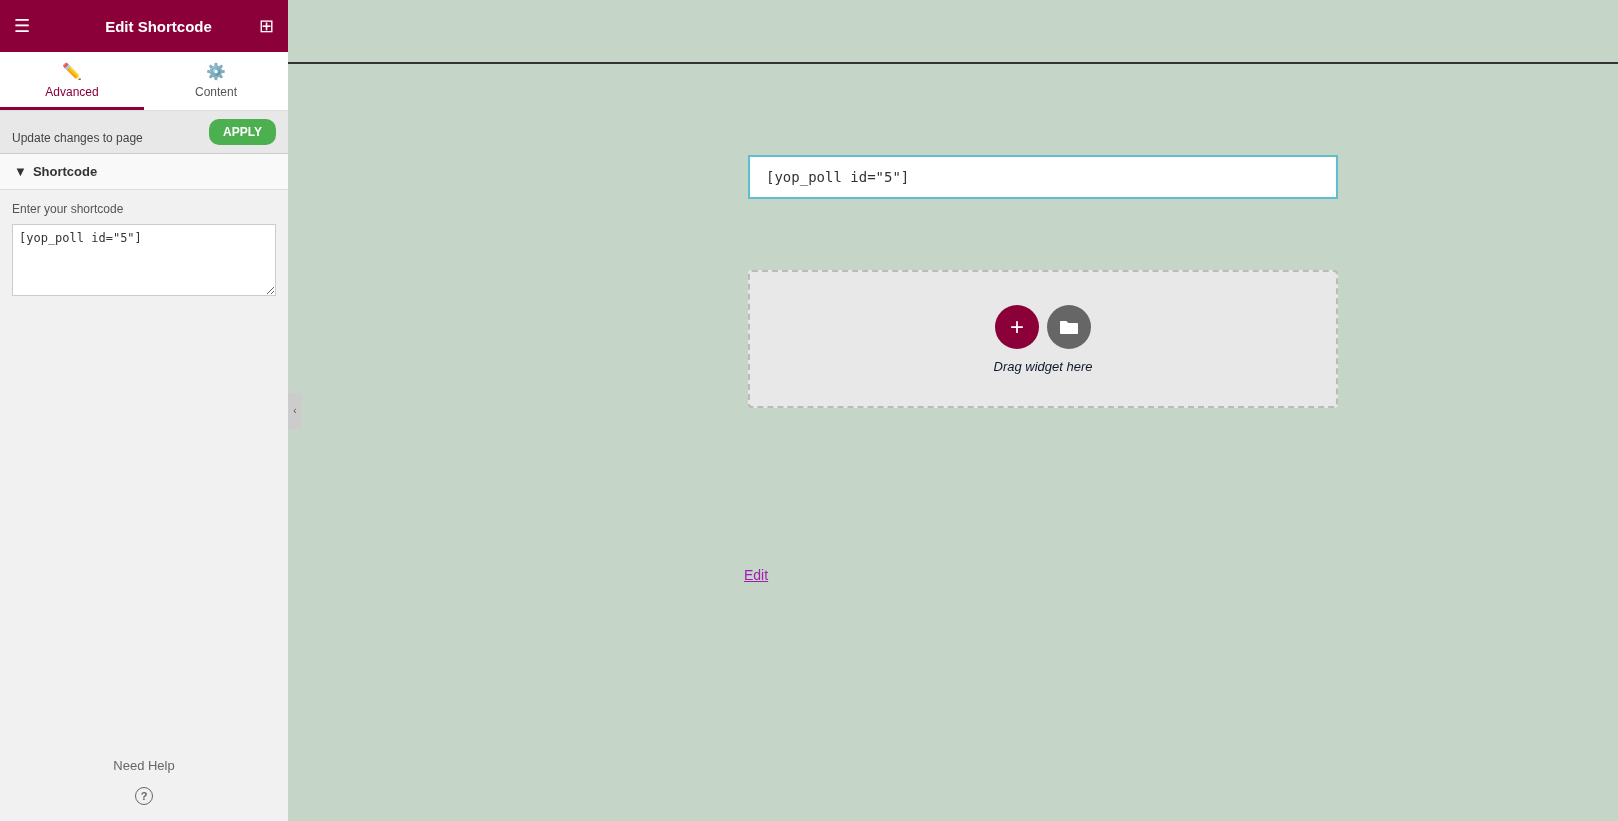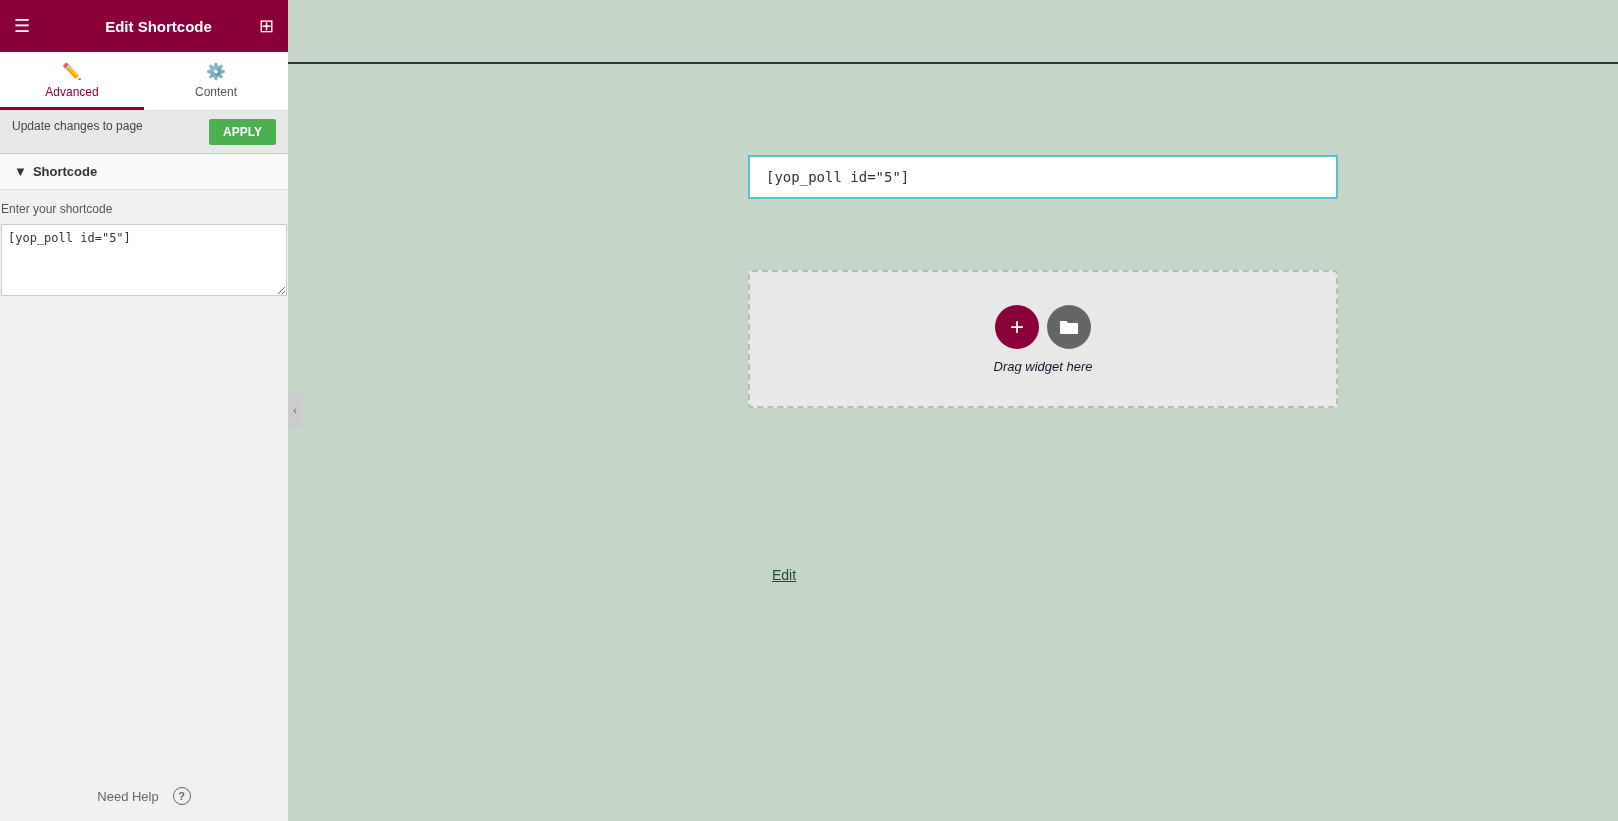--- a/index.html
+++ b/index.html
@@ -64,41 +64,41 @@
       border-bottom: 3px solid #8b0038;
     }
 
     .tab-icon {
       font-size: 16px;
     }
 
     
     #update-bar {
       display: flex;
-      align-items: flex-start;
+      align-items: flex-end;
       justify-content: space-between;
       padding: 8px 12px;
       background: #e8e8e8;
       border-bottom: 1px solid #ccc;
     }
 
     #update-label {
       font-size: 12px;
       color: #444;
     }
 
     #apply-btn {
       background: #4caf50;
       color: white;
       border: none;
       padding: 6px 14px;
       font-size: 12px;
       font-weight: bold;
       cursor: pointer;
-      border-radius: 2px;
+      border-radius: 10px;
     }
 
     
     #shortcode-section {
       padding: 0;
     }
 
     #shortcode-header {
       display: flex;
       align-items: center;
@@ -106,21 +106,21 @@
       font-size: 13px;
       font-weight: bold;
       color: #333;
       cursor: pointer;
       border-bottom: 1px solid #ddd;
       background: #f9f9f9;
       gap: 6px;
     }
 
     #shortcode-body {
-      padding: 12px 1px;
+      padding: 12px 12px;
     }
 
     #shortcode-label {
       font-size: 12px;
       color: #555;
       margin-bottom: 8px;
       display: block;
     }
 
     #shortcode-textarea {
@@ -139,20 +139,21 @@
     #need-help {
       margin-top: auto;
       display: flex;
       align-items: center;
       justify-content: center;
       gap: 14px;
       padding: 16px;
       font-size: 13px;
       color: #666;
       cursor: pointer;
+      flex-direction: column;
     }
 
     #help-icon {
       width: 18px;
       height: 18px;
       border-radius: 50%;
       border: 1.5px solid #666;
       display: flex;
       align-items: center;
       justify-content: center;
@@ -265,23 +266,23 @@
     #drag-label {
       font-size: 13px;
       color: #0f172a;
       font-style: italic;
     }
 
     
     #edit-link {
       position: absolute;
       bottom: 238px;
-      left: 484px;
+      left: 456px;
       font-size: 14px;
-      color: #14532d;
+      color: #a21caf;
       text-decoration: underline;
       cursor: pointer;
     }
   </style>
 </head>
 <body>
 
 <div id="sidebar">
 
   <div id="sidebar-header">

